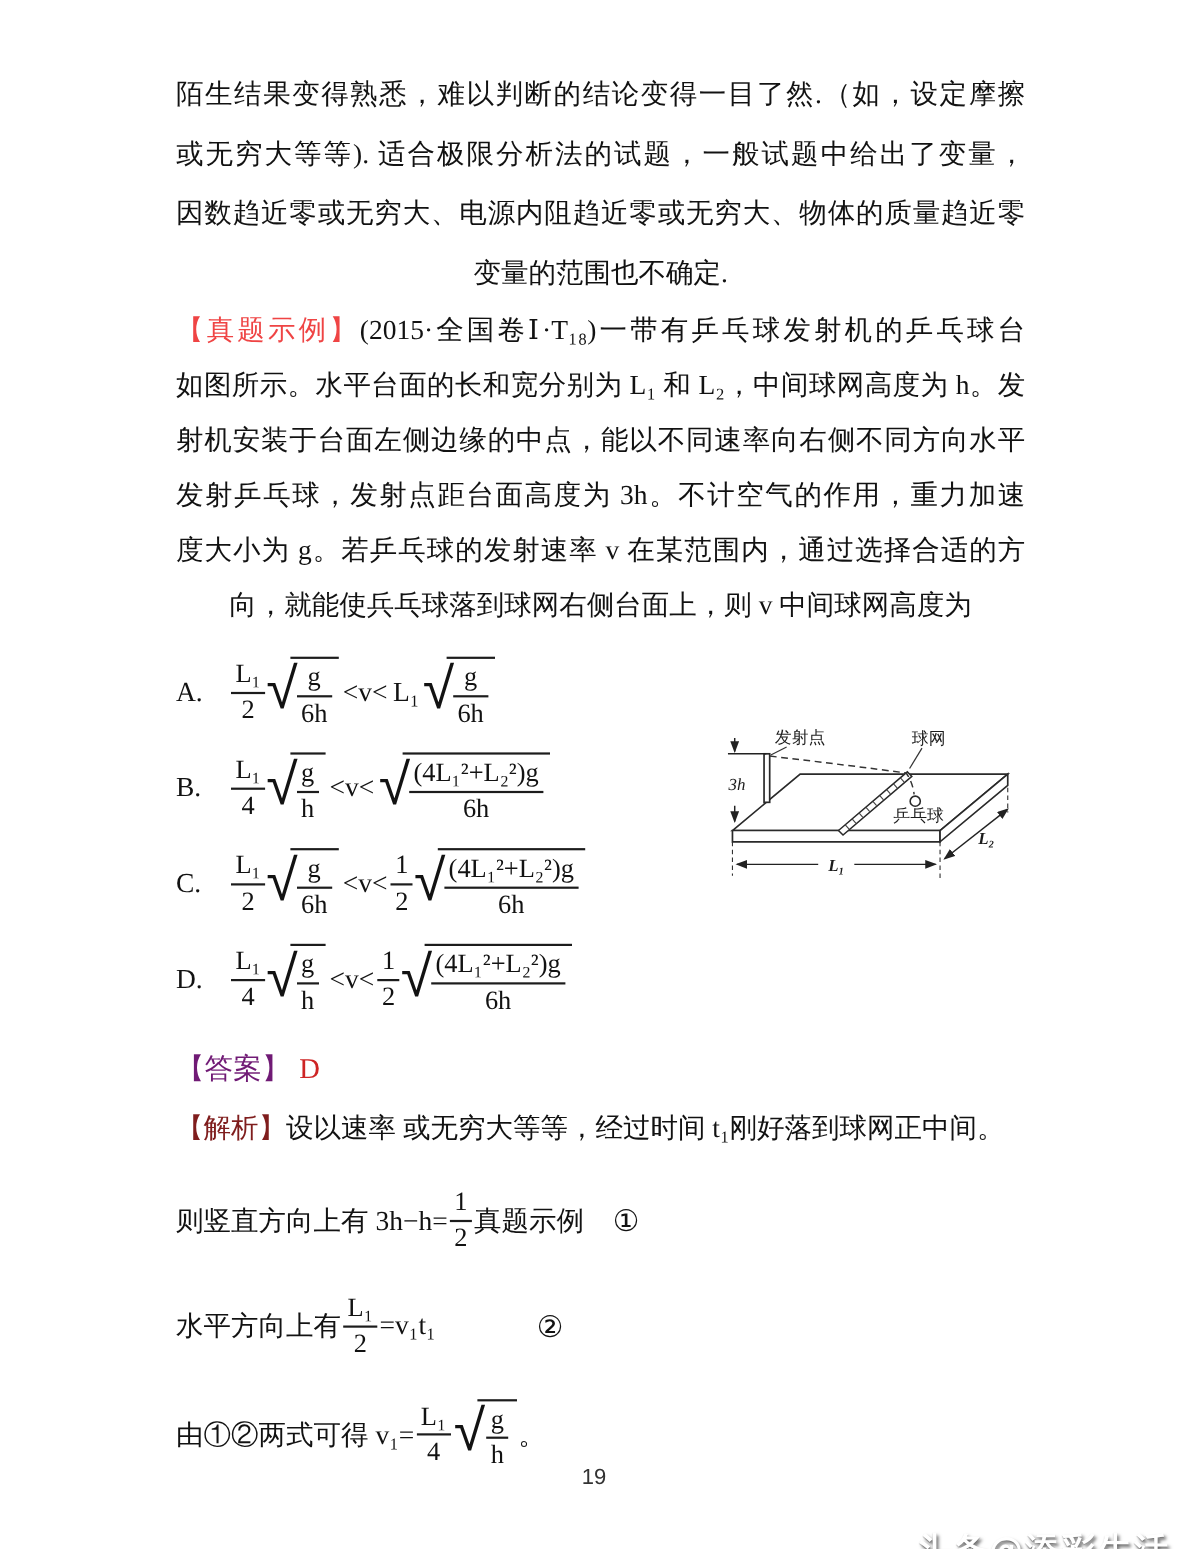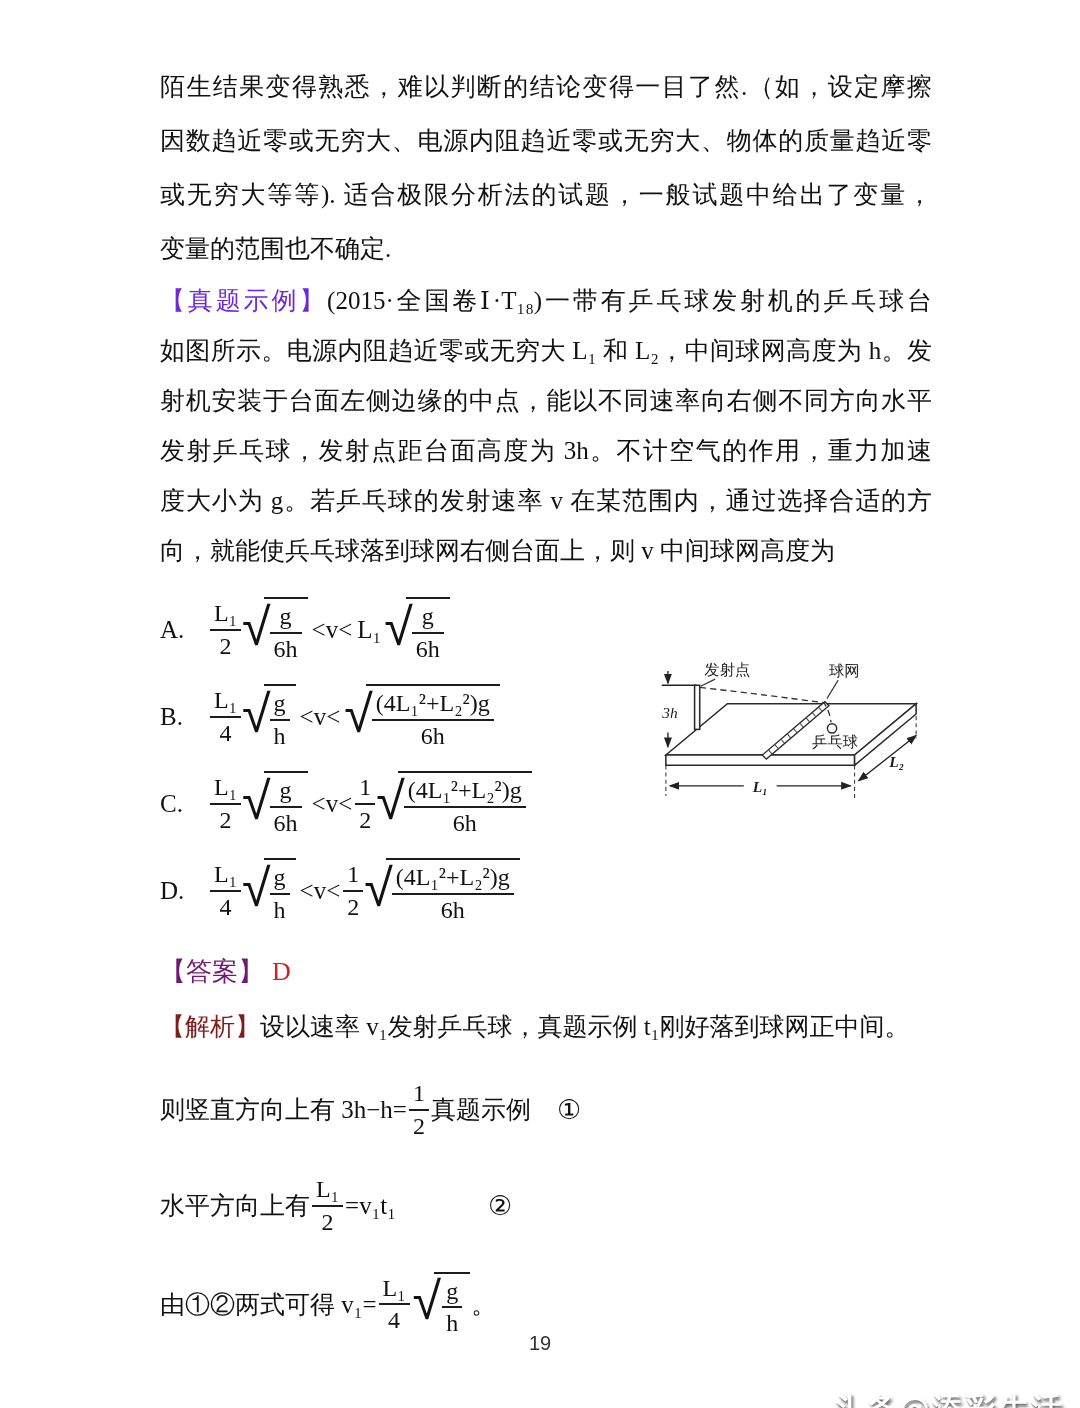--- a/index.html
+++ b/index.html
@@ -5,25 +5,25 @@
   * { margin:0; padding:0; box-sizing:border-box; }
   body { background:#ffffff; }
   .page {
     position:relative; width:1080px; height:1408px; background:#ffffff;
     font-family:"Liberation Serif","DejaVu Serif",serif; color:#121212;
     overflow:hidden;
     margin-top:38px;
   }
   .content { padding:22px 148px 0 160px; }
 
-  .line { font-size:25px; line-height:54px; white-space:normal; }
+  .line { font-size:25px; line-height:54px; white-space:normal;text-align:center; }
   .jline { text-align:justify; text-align-last:justify; }
   .example .line { line-height:50px; }
 
-  .tag-green { color:#6d28d9; }
+  .tag-green { color:#ef4444; }
   .tag-red   { color:#701a75; }
   .tag-blue  { color:#7f1d1d; }
   .answer-value { color:#CE2424; margin-left:8px; font-size:26px; }
 
   .qa-region { display:flex; margin-top:10px; }
   .options { flex:0 0 470px; display:flex; flex-direction:column; }
   .opt-row { height:87px; display:flex; align-items:center; font-size:25px; }
   .opt-letter { width:50px; flex:0 0 auto; }
 
   .frac { display:inline-flex; flex-direction:column; text-align:center;
@@ -65,28 +65,28 @@
   .dim-label { font-style:italic; font-weight:bold; }
 </style>
 </head>
 <body>
 
 <div class="page">
   <div class="content">
 
     <div class="intro">
       <div class="line jline">陌生结果变得熟悉，难以判断的结论变得一目了然.（如，设定摩擦</div>
+      <div class="line jline">或无穷大等等).  适合极限分析法的试题，一般试题中给出了变量，</div>
       <div class="line jline">因数趋近零或无穷大、电源内阻趋近零或无穷大、物体的质量趋近零</div>
-      <div class="line jline">或无穷大等等).  适合极限分析法的试题，一般试题中给出了变量，</div>
       <div class="line">变量的范围也不确定.</div>
     </div>
 
     <div class="example">
       <div class="line jline"><span class="tag-green">【真题示例】</span><span>(2015·全国卷Ⅰ·T₁₈)一带有乒乓球发射机的乒乓球台</span></div>
-      <div class="line jline">如图所示。电源内阻趋近零或无穷大 L₁ 和 L₂，中间球网高度为 h。发</div>
+      <div class="line jline">如图所示。水平台面的长和宽分别为 L₁ 和 L₂，中间球网高度为 h。发</div>
       <div class="line jline">射机安装于台面左侧边缘的中点，能以不同速率向右侧不同方向水平</div>
       <div class="line jline">发射乒乓球，发射点距台面高度为 3h。不计空气的作用，重力加速</div>
       <div class="line jline">度大小为 g。若乒乓球的发射速率 v 在某范围内，通过选择合适的方</div>
       <div class="line">向，就能使兵乓球落到球网右侧台面上，则 v 中间球网高度为</div>
     </div>
 
     <div class="qa-region">
       <div class="options">
 
         <div class="opt-row">
@@ -263,21 +263,21 @@
           <text x="253" y="130" font-size="15" text-anchor="middle" class="dim-label">L₂</text>
         </svg>
       </div>
     </div>
 
     <div class="answer-line">
       <span class="tag-red">【答案】</span><span class="answer-value">D</span>
     </div>
 
     <div class="analysis-line">
-      <span class="tag-blue">【解析】</span><span>设以速率 v₁发射乒乓球，真题示例 t₁刚好落到球网正中间。</span>
+      <span class="tag-blue">【解析】</span><span>设以速率 或无穷大等等，经过时间 t₁刚好落到球网正中间。</span>
     </div>
 
     <div class="eq eq1">
       <span>则竖直方向上有 3h−h=</span>
       <span class="frac">
           <span class="num">1</span>
           <span class="den">2</span>
         </span>
       <span>真题示例</span>
       <span class="eq-tag">①</span>

